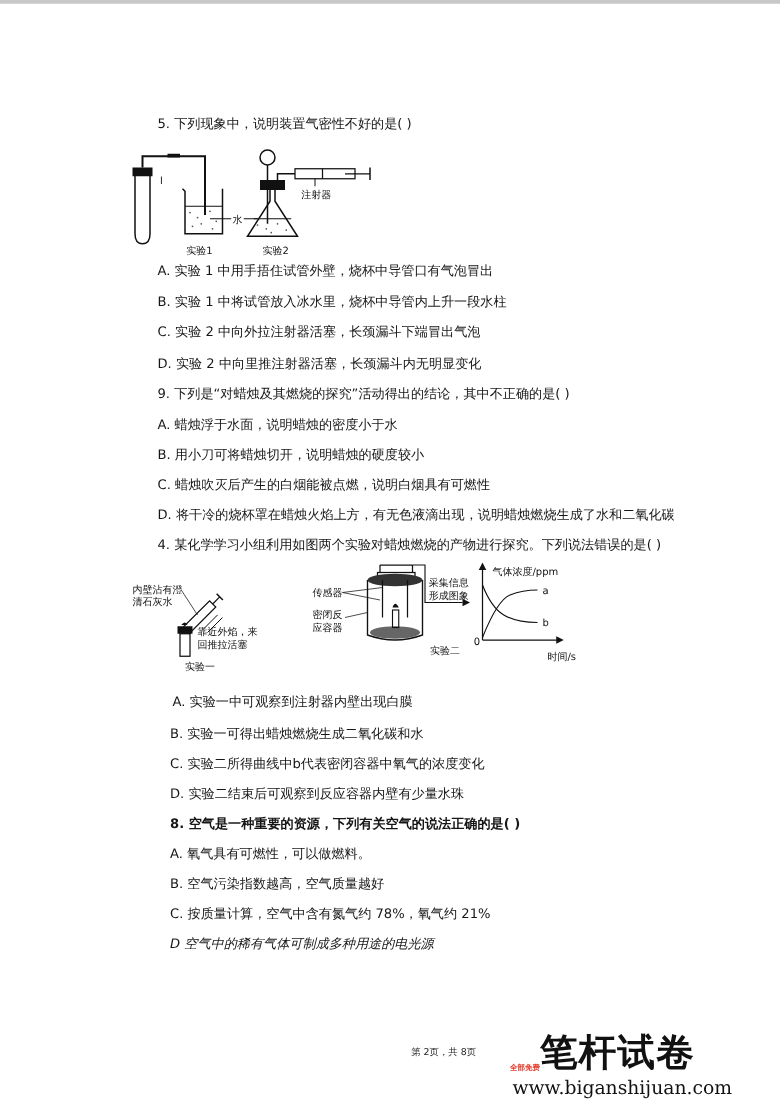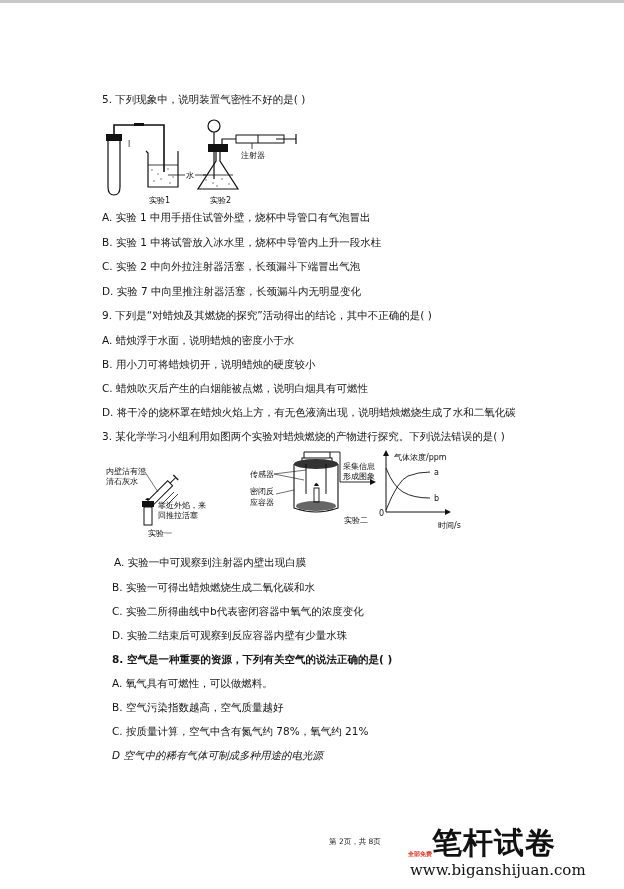--- a/index.html
+++ b/index.html
@@ -1,19 +1,19 @@
 <!DOCTYPE html>
 <html><head>
 <meta charset="utf-8">
 <style>
   * { margin: 0; padding: 0; box-sizing: border-box; }
   html, body { width: 624px; height: 889px; background: #ffffff; overflow: hidden; }
   body { position: relative; font-family: "DejaVu Sans", "Liberation Sans", sans-serif; color: #1a1a1a; }
   .topbar { position: absolute; left: 0; top: 0; width: 624px; height: 3px; background: #c8c8c8; }
-  .line { position: absolute; font-size: 10.5px; line-height: 14px; white-space: nowrap; color: #161616; }
+  .line { position: absolute; font-size: 10.5px; line-height: 14px; white-space: nowrap; color: #161616; margin-left: 24px; }
   .diagram { position: absolute; }
   .diagram svg { display: block; }
   .dlabel { font-family: "DejaVu Sans", sans-serif; font-size: 8px; fill: #111; }
   .footer-page { position: absolute; left: 329px; top: 837px; font-size: 7.5px; color: #222; }
   .wm-title { position: absolute; left: 432px; top: 826px; font-size: 30px; line-height: 34px; font-weight: bold; color: #111; font-family: "DejaVu Sans", sans-serif; letter-spacing: 1px; text-align: center; }
   .wm-free { position: absolute; left: 408px; top: 850px; font-size: 6px; color: #e23a2a; font-weight: bold; }
   .wm-url { position: absolute; left: 410px; top: 861px; font-size: 15px; line-height: 18px; color: #111; font-family: "DejaVu Serif", "Liberation Serif", serif; }
 </style>
 </head>
 <body>
@@ -71,29 +71,29 @@
     <line x1="198" y1="17" x2="198" y2="27" stroke="#111" stroke-width="1.2"></line>
     <line x1="154" y1="26" x2="154" y2="32" stroke="#111" stroke-width="0.8"></line>
     <text x="143" y="41" class="dlabel">注射器</text>
     <text x="112" y="86" class="dlabel">实验2</text>
   </svg>
 </div>
 
 <div class="line" style="left:102px; top:210px;">A. 实验 1 中用手捂住试管外壁，烧杯中导管口有气泡冒出</div>
 <div class="line" style="left:102px; top:235px;">B. 实验 1 中将试管放入冰水里，烧杯中导管内上升一段水柱</div>
 <div class="line" style="left:102px; top:259px;">C. 实验 2 中向外拉注射器活塞，长颈漏斗下端冒出气泡</div>
-<div class="line" style="left:102px; top:284px;">D. 实验 7 中向里推注射器活塞，长颈漏斗内无明显变化</div>
+<div class="line" style="left:102px; top:284px;">D. 实验 2 中向里推注射器活塞，长颈漏斗内无明显变化</div>
 
 <div class="line" style="left:102px; top:308px;">9. 下列是“对蜡烛及其燃烧的探究”活动得出的结论，其中不正确的是(    )</div>
 <div class="line" style="left:102px; top:333px;text-align:right;">A. 蜡烛浮于水面，说明蜡烛的密度小于水</div>
 <div class="line" style="left:102px; top:357px;">B. 用小刀可将蜡烛切开，说明蜡烛的硬度较小</div>
 <div class="line" style="left:102px; top:381px;">C. 蜡烛吹灭后产生的白烟能被点燃，说明白烟具有可燃性</div>
 <div class="line" style="left:102px; top:405px;">D. 将干冷的烧杯罩在蜡烛火焰上方，有无色液滴出现，说明蜡烛燃烧生成了水和二氧化碳</div>
 
-<div class="line" style="left:102px; top:429px;">3. 某化学学习小组利用如图两个实验对蜡烛燃烧的产物进行探究。下列说法错误的是(    )</div>
+<div class="line" style="left:102px; top:429px;">4. 某化学学习小组利用如图两个实验对蜡烛燃烧的产物进行探究。下列说法错误的是(    )</div>
 
 <div class="diagram" style="left:100px; top:462px;">
   <svg width="140" height="80" viewBox="0 0 140 80">
     <text x="6" y="12" class="dlabel" font-size="7">内壁沾有澄</text>
     <text x="6" y="22" class="dlabel" font-size="7">清石灰水</text>
     <line x1="45" y1="10" x2="58" y2="30" stroke="#111" stroke-width="0.6"></line>
 
     <g transform="rotate(-45 62 30)">
       <rect x="44" y="26" width="30" height="7" fill="none" stroke="#111" stroke-width="1"></rect>
       <line x1="74" y1="29.5" x2="82" y2="29.5" stroke="#111" stroke-width="1"></line>

